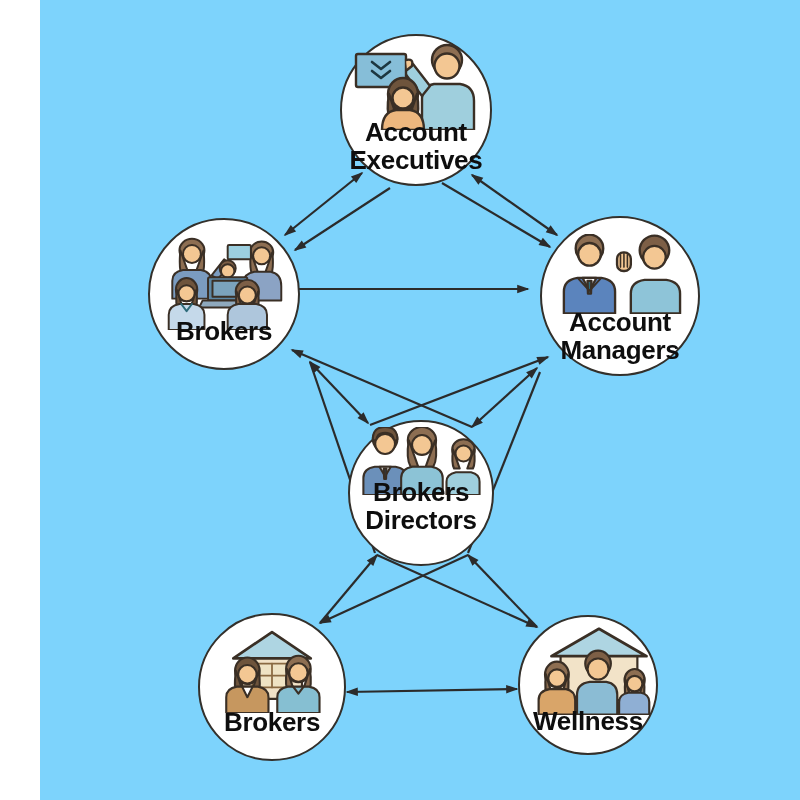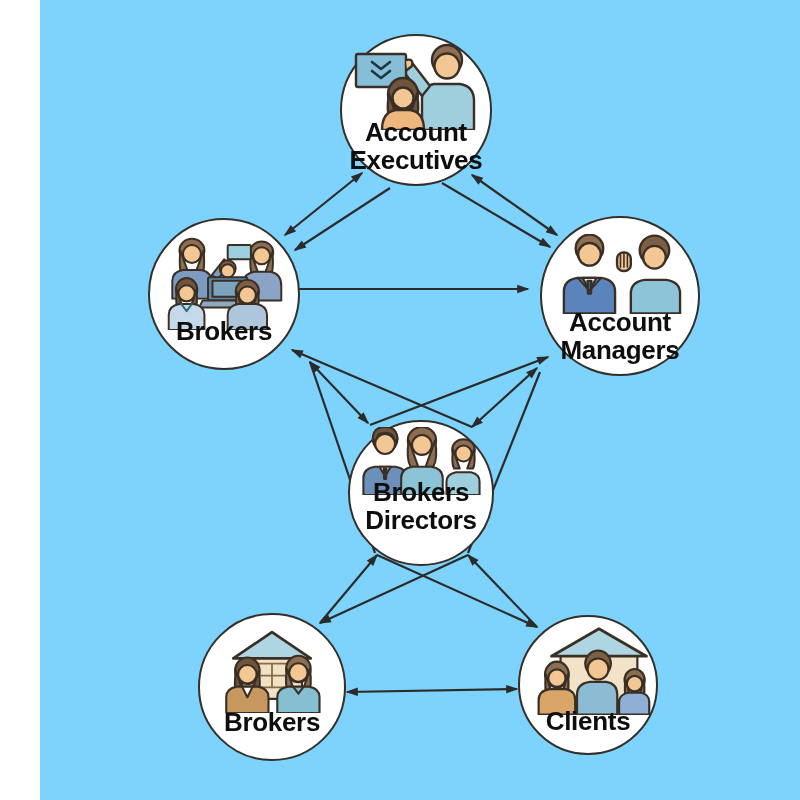--- a/index.html
+++ b/index.html
@@ -195,16 +195,16 @@
         <circle cx="81" cy="44" r="14" fill="#7d5f46"></circle>
         <circle cx="81" cy="50" r="11.5" fill="#f3c793"></circle>
         <path d="M58 100 L58 78 Q58 66 72 64 L90 64 Q102 66 102 78 L102 100 Z" fill="#8bbcd4"></path>
         <ellipse cx="121" cy="62" rx="11" ry="12" fill="#8d6e52"></ellipse>
         <path d="M111 62 q-2 16 2 24 l5 0 Z" fill="#8d6e52"></path>
         <path d="M131 62 q2 16 -2 24 l-5 0 Z" fill="#8d6e52"></path>
         <circle cx="121" cy="66" r="8.5" fill="#f3c793"></circle>
         <path d="M104 100 L104 86 Q104 78 114 76 L128 76 Q137 78 137 86 L137 100 Z" fill="#8fafd4"></path>
       </g>
     </svg>
-    <div class="label" style="top:90px;width:130px;">Clients</div>
+    <div class="label" style="top:90px;width:130px;">Wellness</div>
   </div>
 
 </div>
 
 </body></html>

